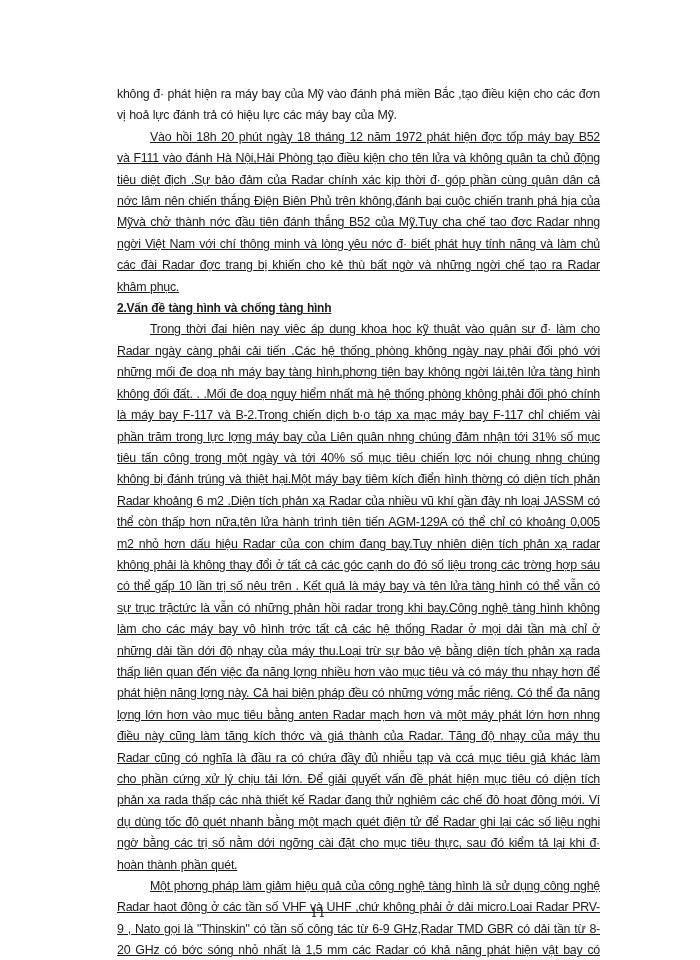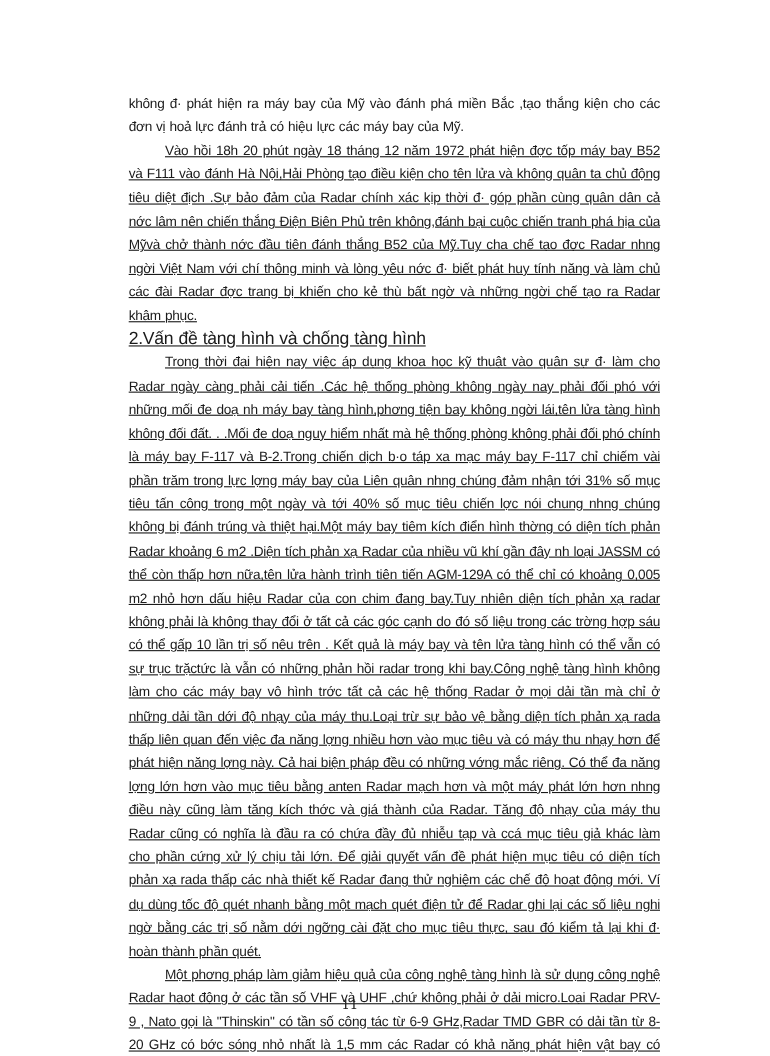--- a/index.html
+++ b/index.html
@@ -5,30 +5,30 @@
   html, body { margin: 0; padding: 0; background: #ffffff; }
   body { width: 700px; height: 960px; position: relative; overflow: hidden; }
   .page {
     position: absolute; left: 117px; top: 84px; width: 483px;
     font-family: "Liberation Sans", sans-serif;
     font-size: 12.4px; line-height: 21.4px; color: #1a1a1a;
     text-align: justify; letter-spacing: -0.25px; word-spacing: 0.5px;
   }
   .page p { margin: 0; }
   .indent { text-indent: 33px; text-decoration: underline; }
-  .heading { font-weight: normal; text-decoration: underline; font-size: 16px; }
+  .heading { font-weight: bold; text-decoration: underline; font-size: 12px; }
   .pagenum {
     position: absolute; left: 0; width: 636px; top: 906px; text-align: center;
     font-family: "DejaVu Serif", serif; font-size: 12px; color: #222;
   }
 </style>
 </head>
 <body>
 
 <div class="page">
-  <p>không đ· phát hiện ra máy bay của Mỹ vào đánh phá miền Bắc ,tạo thắng kiện cho các đơn vị hoả lực đánh trả có hiệu lực các máy bay của Mỹ.</p>
+  <p>không đ· phát hiện ra máy bay của Mỹ vào đánh phá miền Bắc ,tạo điều kiện cho các đơn vị hoả lực đánh trả có hiệu lực các máy bay của Mỹ.</p>
   <p class="indent">Vào hồi 18h 20 phút  ngày 18 tháng 12 năm 1972 phát hiện đợc  tốp máy bay B52 và F111 vào đánh Hà Nội,Hải Phòng tạo điều kiện cho tên lửa và không quân ta chủ động tiêu diệt địch .Sự bảo đảm của Radar chính xác kịp thời đ· góp phần cùng quân dân cả nớc  lâm nên chiến thắng Điện Biên Phủ trên không,đánh bại cuộc chiến tranh phá hịa của Mỹvà chở thành nớc  đầu tiên đánh thắng B52 của Mỹ.Tuy cha  chế tạo đợc  Radar nhng  ngời  Việt Nam với chí thông minh và lòng yêu nớc  đ· biết phát huy tính năng và làm chủ các đài Radar  đợc trang bị khiến cho kẻ thù bất ngờ và những ngời  chế tạo ra Radar khâm phục.</p>
   <p class="heading">2.Vấn đề tàng hình và chống tàng hình</p>
   <p class="indent">Trong thời đại hiện nay việc áp dụng khoa học kỹ thuật vào quân sự đ· làm cho Radar ngày càng phải cải tiến .Các hệ thống phòng không ngày nay phải đối phó với những mối đe doạ nh  máy bay tàng hình,phơng  tiện bay không ngời  lái,tên lửa tàng hình không đối đất. . .Mối đe doạ nguy hiểm nhất mà hệ thống phòng không phải  đối phó chính là máy bay F-117 và B-2.Trong chiến dịch b·o táp xa mạc máy bay F-117 chỉ chiếm vài phần trăm trong lực lợng  máy bay của Liên quân nhng  chúng đảm nhận tới 31% số mục tiêu tấn công trong một ngày và tới 40% số mục tiêu chiến lợc  nói chung nhng  chúng không bị đánh trúng và thiệt hại.Một máy bay tiêm kích điển hình thờng  có diện tích phản Radar khoảng 6 m2 .Diện tích phản xạ Radar của nhiều vũ khí gần đây nh  loại JASSM có thể còn thấp hơn nữa,tên lửa hành trình tiên tiến AGM-129A có thể chỉ có khoảng 0,005 m2 nhỏ hơn dấu hiệu Radar của con chim đang bay.Tuy nhiên diện tích phản xạ radar không phải là không thay đổi ở tất cả các góc cạnh do đó số liệu trong các trờng  hợp sáu có thể gấp 10 lần trị số nêu trên . Kết quả là máy bay và tên lửa tàng hình có thể vẫn có sự trục trặctức là vẫn có những phản hồi radar  trong khi bay.Công nghệ tàng hình không làm cho các máy bay vô hình trớc  tất cả các hệ thống Radar ở mọi dải tần mà chỉ ở những dải tần dới  độ nhạy của máy thu.Loại trừ sự bảo vệ bằng diện tích phản xạ rada thấp liên quan đến việc đa  năng lợng  nhiều hơn vào mục tiêu và có máy thu nhạy hơn để phát hiện năng lợng  này. Cả hai biện pháp đều có những vớng  mắc riêng. Có thể đa  năng lợng  lớn hơn vào mục tiêu bằng anten Radar mạch hơn và một máy phát lớn hơn nhng  điều này cũng làm tăng kích thớc  và giá thành của Radar. Tăng độ nhạy của máy thu Radar cũng có nghĩa là đầu ra có chứa đầy đủ nhiễu tạp và ccá mục tiêu giả khác làm cho phần cứng xử lý chịu tải lớn. Để giải quyết vấn đề phát hiện mục tiêu có diện tích phản xạ rada thấp các nhà thiết kế Radar đang thử nghiệm các chế độ hoạt động mới. Ví dụ dùng tốc độ quét nhanh bằng một mạch quét điện tử để Radar ghi lại các số liệu nghi ngờ bằng các trị số nằm dới  ngỡng  cài đặt cho mục tiêu thực, sau đó kiểm tả lại khi đ· hoàn thành phần quét.</p>
   <p class="indent">Một phơng  pháp làm giảm hiệu quả của công nghệ tàng hình là sử dụng công nghệ Radar hạot động ở các tần số VHF và UHF ,chứ không phải ở dải micro.Loại Radar PRV-9 , Nato gọi là "Thinskin"  có tần số công tác từ 6-9 GHz,Radar TMD GBR có dải tần từ 8-20 GHz có bớc sóng nhỏ nhất là 1,5 mm các Radar có khả năng phát hiện vật bay có diện tích phản xạ cực kỳ nhỏ.Phần lớn các Radar trinh sát tầm xa của phơng  tây đều hoạt động ở băng D (1-2GHz),băng E(2-3GHz) hoặc băng F(3-4GHz) nhng  từ lâu các Radar của Nga sử dụng băng C(0,5-1GHz) băng B (250-500Mhz) hoặc thậm chí ở băng A(100-250  MHz). Các tần số thấp tơng  tự cũng đợc  sử dụng trong một số Radar trinh sát của Trung Quốc.Phát hiện máy bay tàng hình cũng có thể phát hiện bằng quang diện.Khả năng bám máy bay tàng hình của hệ thống quang điện tử và đợc  trình diễn tại triển lãm hành không Farnborough 1996 bằng hệ thống bám quang điện tử của hệ thống phòng không Jernas ,biến thể của hệ Raiper do Anh chế tạo để bắt và bám theo máy bay ném bom tàng hình B-2 ở cự ly 6 Km. Mặc dù đây chỉ là thử nghiệm tuy nhiên thấy rằng</p>
 </div>
 
 <div class="pagenum">11</div>
 
 </body></html>

